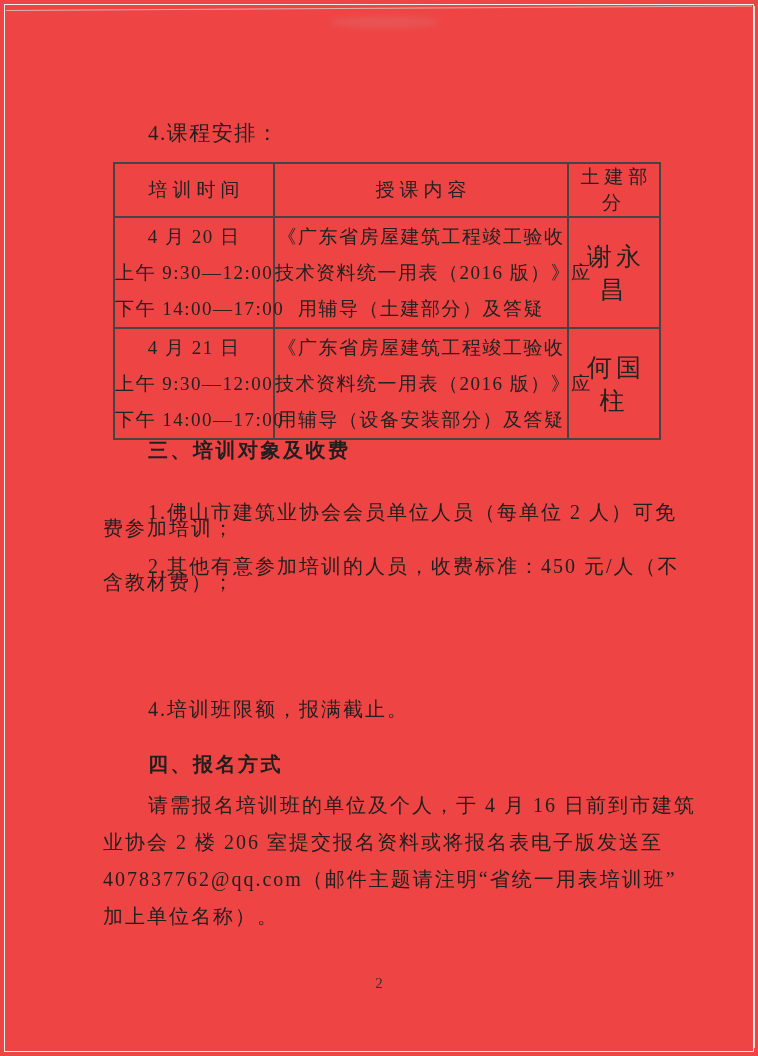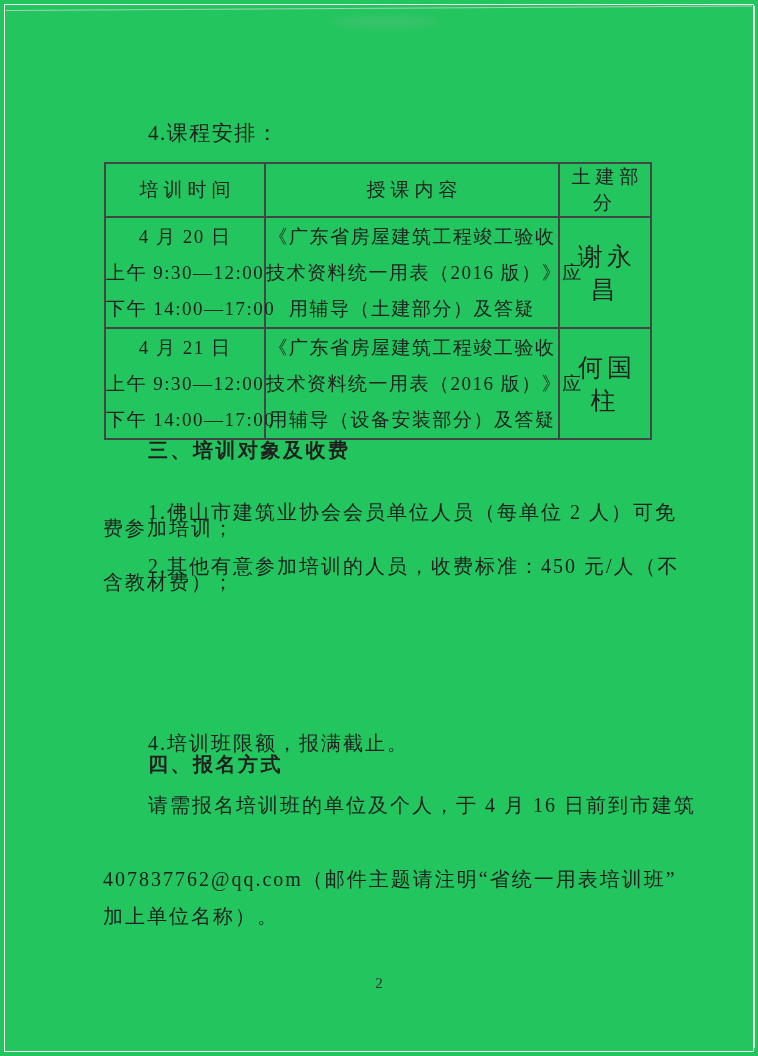--- a/index.html
+++ b/index.html
@@ -6,21 +6,21 @@
   html, body { background: #ffffff; }
   body {
     width: 758px; height: 1056px;
     font-family: "Liberation Serif", "DejaVu Serif", serif;
     color: #1f1f1f;
     position: relative;
     overflow: hidden;
   }
   .page {
     position: absolute; inset: 0;
-    background: #22c55e;
+    background: #ef4444;
     padding-left: 12px;
   }
   
   .scan-frame {
     position: absolute; inset: 4px;
     border: 1px solid #f0f0ee;
     pointer-events: none;
   }
   .scan-line-top {
     position: absolute; left: 6px; top: 10px;
@@ -49,21 +49,21 @@
   .line {
     position: absolute; left: 103px;
     font-size: 20px; line-height: 26px;
     letter-spacing: 2px;
     white-space: nowrap;
   }
   .indent { left: 148px; }
   .sec-title { font-weight: bold; letter-spacing: 2.5px; }
   
   table.schedule {
-    position: absolute; left: 104px; top: 162px;
+    position: absolute; left: 113px; top: 162px;
     border-collapse: collapse;
     table-layout: fixed;
     width: 546px;
   }
   table.schedule th, table.schedule td {
     border: 2px solid #454545;
     text-align: center;
     vertical-align: middle;
     font-weight: normal;
     color: #222;
@@ -141,22 +141,23 @@
         <td class="expert-cell">何国柱</td>
       </tr>
     </tbody>
   </table>
 
   <div class="line indent sec-title" style="top:437px">三、培训对象及收费</div>
   <div class="line indent" style="top:499px">1.佛山市建筑业协会会员单位人员（每单位 2 人）可免</div>
   <div class="line" style="top:515px">费参加培训；</div>
   <div class="line indent" style="top:553px">2.其他有意参加培训的人员，收费标准：450 元/人（不</div>
   <div class="line" style="top:569px">含教材费）；</div>
-  <div class="line indent" style="top:730px">4.培训班限额，报满截止。</div>
+  <div class="line indent" style="top:696px">4.培训班限额，报满截止。</div>
 
   <div class="line indent sec-title" style="top:751px">四、报名方式</div>
   <div class="line indent" style="top:792px">请需报名培训班的单位及个人，于 4 月 16 日前到市建筑</div>
+  <div class="line" style="top:829px">业协会 2 楼 206 室提交报名资料或将报名表电子版发送至</div>
   <div class="line" style="top:866px">407837762@qq.com（邮件主题请注明“省统一用表培训班”</div>
   <div class="line" style="top:903px">加上单位名称）。</div>
 
   <div class="page-number">2</div>
 
 </div>
 
 </body></html>

